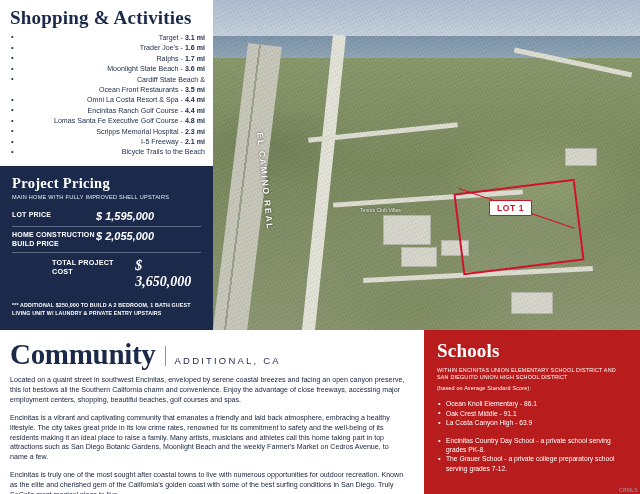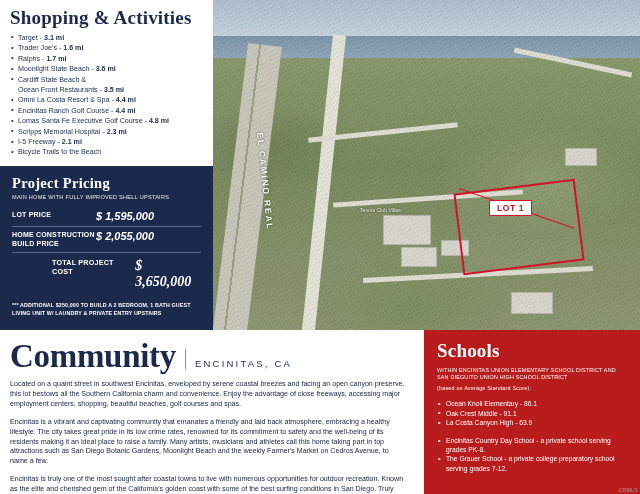--- a/index.html
+++ b/index.html
@@ -51,20 +51,21 @@
     margin: 0;
     padding: 0;
   }
   .shopping-list li {
     font-size: 7.1px;
     color: #1b2a4a;
     line-height: 10.4px;
     padding-left: 8px;
     position: relative;
     white-space: nowrap;
+    text-align: right;
   }
   .shopping-list li.nobullet {
     padding-left: 8px;
   }
   .shopping-list li:not(.nobullet)::before {
     content: "•";
     position: absolute;
     left: 1px;
     top: -0.5px;
     font-size: 7.5px;
@@ -286,21 +287,21 @@
     box-sizing: border-box;
   }
   .community-head {
     display: flex;
     align-items: baseline;
     gap: 9px;
     margin-bottom: 7px;
   }
   .community-title {
     font-family: "Liberation Serif", serif;
-    font-size: 33px;
+    font-size: 29px;
     font-weight: bold;
     color: #1b2a4a;
     line-height: 1;
     letter-spacing: -0.3px;
   }
   .vrule {
     display: inline-block;
     width: 1px;
     height: 20px;
     background: #8c95a6;
@@ -455,21 +456,21 @@
       <div class="lot-badge">LOT 1</div>
     </div>
   </div>
 
   <div class="bottom">
 
     <div class="community">
       <div class="community-head">
         <span class="community-title">Community</span>
         <span class="vrule"></span>
-        <span class="community-sub">ENCINITAS, CA</span>
+        <span class="community-sub">ADDITIONAL, CA</span>
       </div>
       <p>Located on a quaint street in southwest Encinitas, enveloped by serene coastal breezes and facing an open canyon preserve, this lot bestows all the Southern California charm and convenience. Enjoy the advantage of close freeways, accessing major employment centers, shopping, beautiful beaches, golf courses and spas.</p>
       <p>Encinitas is a vibrant and captivating community that emanates a friendly and laid back atmosphere, embracing a healthy lifestyle. The city takes great pride in its low crime rates, renowned for its commitment to safety and the well-being of its residents making it an ideal place to raise a family. Many artists, musicians and athletes call this home taking part in top attractions such as San Diego Botanic Gardens, Moonlight Beach and the weekly Farmer's Market on Cedros Avenue, to name a few.</p>
       <p>Encinitas is truly one of the most sought after coastal towns to live with numerous opportunities for outdoor recreation. Known as the elite and cherished gem of the California's golden coast with some of the best surfing conditions in San Diego. Truly SoCal's most magical place to live.</p>
     </div>
 
     <div class="schools">
       <div class="schools-title">Schools</div>
       <div class="schools-note">WITHIN ENCINITAS UNION ELEMENTARY SCHOOL DISTRICT AND SAN DIEGUITO UNION HIGH SCHOOL DISTRICT</div>
       <div class="schools-note2">(based on Average Standard Score):</div>

